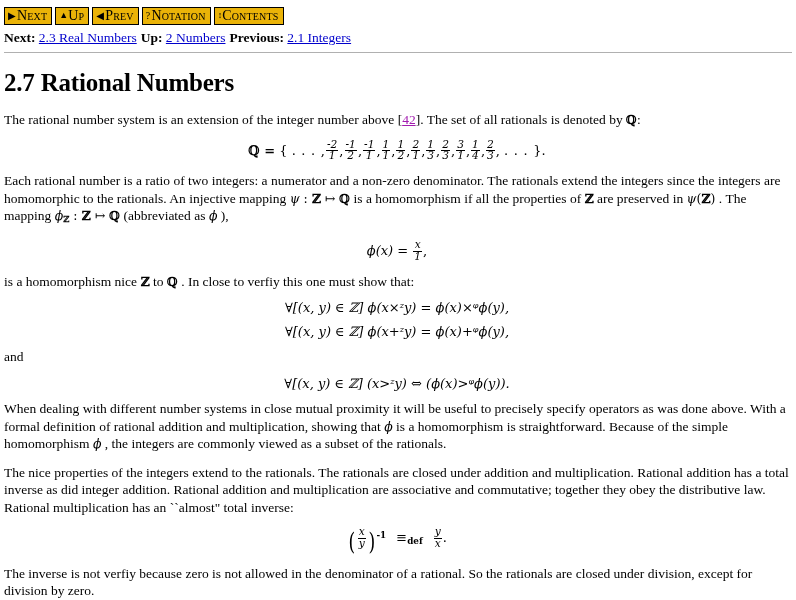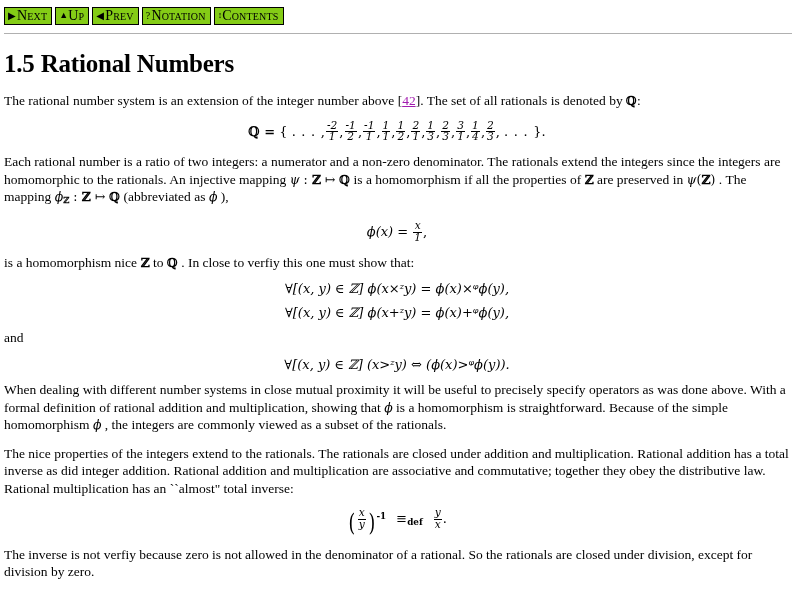--- a/index.html
+++ b/index.html
@@ -23,21 +23,21 @@
 
   
   .navbar {
     padding: 3px 0 2px 2px;
     white-space: nowrap;
     line-height: 1;
   }
   .navbtn {
     display: inline-block;
     border: 1px solid #000000;
-    background: #84cc16;
+    background: #eab308;
     padding: 0px 4px 1px 3px;
     margin-right: 3px;
     vertical-align: top;
     font-family: "Liberation Serif", "DejaVu Serif", serif;
     font-variant: small-caps;
     font-size: 14px;
     letter-spacing: 0.2px;
     color: #000000;
     cursor: pointer;
     line-height: 15px;
@@ -141,26 +141,32 @@
 </style>
 </head>
 <body>
 
 <div class="page">
 
   <div class="navbar">
     <span class="navbtn"><span class="glyph">▶</span><span>Next</span></span><span class="navbtn"><span class="glyph updown">▲</span><span>Up</span></span><span class="navbtn"><span class="glyph">◀</span><span>Prev</span></span><span class="navbtn"><span class="glyph">?</span><span>Notation</span></span><span class="navbtn"><span class="glyph updown">↕</span><span>Contents</span></span>
   </div>
 
+  <div class="crumbs">
+    <b>Next:</b>
+    <a href="#">2.3 Real Numbers</a><span class="crumb-sep"></span><b>Up:</b>
+    <a href="#">2 Numbers</a><span class="crumb-sep"></span><b>Previous:</b>
+    <a href="#">2.1 Integers</a>
+  </div>
 
   <hr class="rule">
 
   <div class="content">
 
-    <h1 class="section">1.5 Rational Numbers</h1>
+    <h1 class="section">2.7 Rational Numbers</h1>
 
     <p class="para"><span>The rational number system is an extension of the integer number above [</span><a href="#" class="cite">42</a><span>]. The set of all rationals is denoted by</span> <span class="math bb">ℚ</span><span>:</span></p>
 
     <div class="eq">
       <span class="math"><span class="bb">ℚ =</span> <span class="op">{</span><span class="dots"> . . . </span><span class="op">,</span><span class="frac"><span class="num">-2</span><span class="den">1</span></span><span class="op">,</span><span class="frac"><span class="num">-1</span><span class="den">2</span></span><span class="op">,</span><span class="frac"><span class="num">-1</span><span class="den">1</span></span><span class="op">,</span><span class="frac"><span class="num">1</span><span class="den">1</span></span><span class="op">,</span><span class="frac"><span class="num">1</span><span class="den">2</span></span><span class="op">,</span><span class="frac"><span class="num">2</span><span class="den">1</span></span><span class="op">,</span><span class="frac"><span class="num">1</span><span class="den">3</span></span><span class="op">,</span><span class="frac"><span class="num">2</span><span class="den">3</span></span><span class="op">,</span><span class="frac"><span class="num">3</span><span class="den">1</span></span><span class="op">,</span><span class="frac"><span class="num">1</span><span class="den">4</span></span><span class="op">,</span><span class="frac"><span class="num">2</span><span class="den">3</span></span><span class="op">,</span><span class="dots"> . . . </span><span class="op">}.</span></span>
     </div>
 
     <p class="para"><span>Each rational number is a ratio of two integers: a numerator and a non-zero denominator. The rationals extend the integers since the integers are homomorphic to the rationals. An injective mapping</span> <span class="math"><span>ψ</span> <span class="up">:</span> <span class="bb">ℤ</span> <span class="up">↦</span> <span class="bb">ℚ</span></span> <span>is a homomorphism if all the properties of</span> <span class="math bb">ℤ</span> <span>are preserved in</span> <span class="math"><span>ψ</span><span class="up">(</span><span class="bb">ℤ</span><span class="up">)</span></span> <span>. The mapping</span> <span class="math"><span>ϕ</span><span class="sub bb">ℤ</span> <span class="up">:</span> <span class="bb">ℤ</span> <span class="up">↦</span> <span class="bb">ℚ</span></span> <span>(abbreviated as</span> <span class="math">ϕ</span> <span>),</span></p>
 
     <div class="eq">

